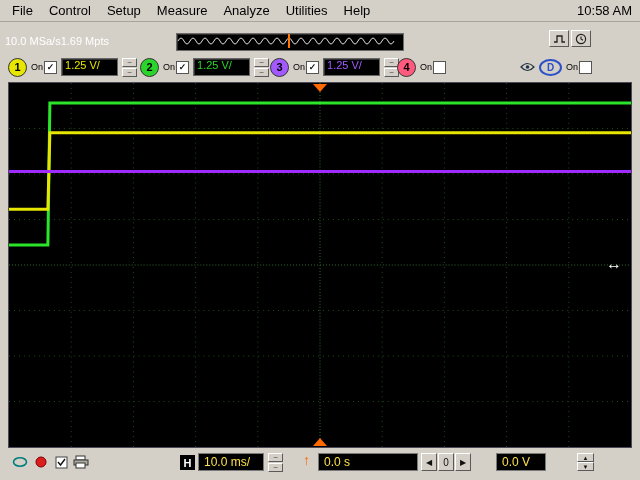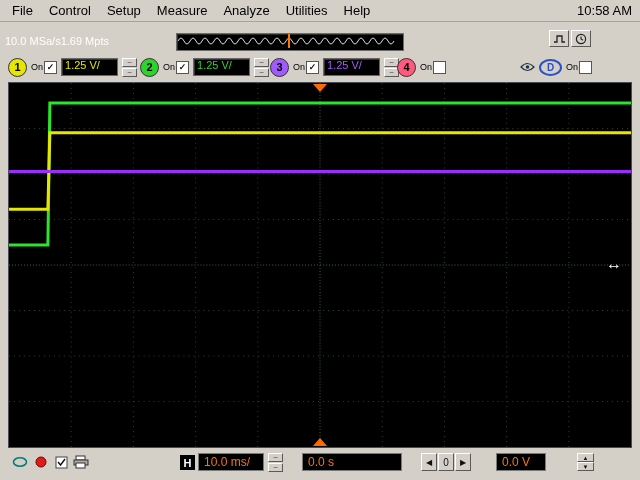--- a/index.html
+++ b/index.html
@@ -48,21 +48,21 @@
          background:#000;border:1px solid #4a4a58;box-sizing:border-box;}
   #scope svg{position:absolute;left:0;top:0;}
   .cursor{position:absolute;left:606px;top:255px;color:#fff;font-size:16px;
           font-weight:bold;text-shadow:1px 1px 0 #000,-1px -1px 0 #000,0 0 2px #000;}
 
   
   .bbtn{position:absolute;top:452px;width:20px;height:20px;display:flex;
         align-items:center;justify-content:center;background:transparent;border:none;padding:0;}
   .hlabel{position:absolute;left:180px;top:455px;width:15px;height:15px;background:#000;
           color:#fff;font-weight:bold;font-size:11px;display:flex;align-items:center;justify-content:center;}
-  .blackbox{position:absolute;top:453px;height:18px;background:#000;color:#f97316;font-size:12px;
+  .blackbox{position:absolute;top:453px;height:18px;background:#000;color:#fde047;font-size:12px;
             display:flex;align-items:center;padding-left:5px;border:1px solid #7a7a7a;box-sizing:border-box;}
   .bspincol{position:absolute;left:268px;top:453px;display:flex;flex-direction:column;gap:1px;}
   .trigpos{position:absolute;left:303px;top:452px;font-size:14px;font-weight:bold;}
   .abtn{position:absolute;top:453px;width:16px;height:18px;font-size:8px;
         display:flex;align-items:center;justify-content:center;background:#d4d0c8;
         border:1px solid;border-color:#fff #5a5a5a #5a5a5a #fff;padding:0;color:#111;}
   .abtn.zero{font-size:10px;}
   .tlabel{position:absolute;left:506px;top:453px;width:16px;height:18px;color:#fff;
           font-weight:bold;font-size:12px;display:flex;align-items:center;justify-content:center;
           border:1px solid #7a2a00;box-sizing:border-box;}
@@ -241,21 +241,21 @@
     </svg>
   </button>
 
   <div class="hlabel">H</div>
   <div class="blackbox" style="left:198px;width:66px;">10.0 ms/</div>
   <div class="bspincol">
     <button class="spin">~</button>
     <button class="spin">~</button>
   </div>
   <span class="trigpos" style="color: rgb(255, 106, 0);">↑</span>
-  <div class="blackbox" style="left:302px;width:100px;">0.0 s</div>
+  <div class="blackbox" style="left:318px;width:100px;">0.0 s</div>
   <button class="abtn" style="left:421px;">◀</button>
   <button class="abtn zero" style="left:438px;">0</button>
   <button class="abtn" style="left:455px;">▶</button>
 
   <div class="tlabel" style="background: rgb(210, 60, 0);">T</div>
   <div class="blackbox" style="left:496px;width:50px;">0.0 V</div>
   <div class="updown">
     <button>▲</button>
     <button>▼</button>
   </div>

